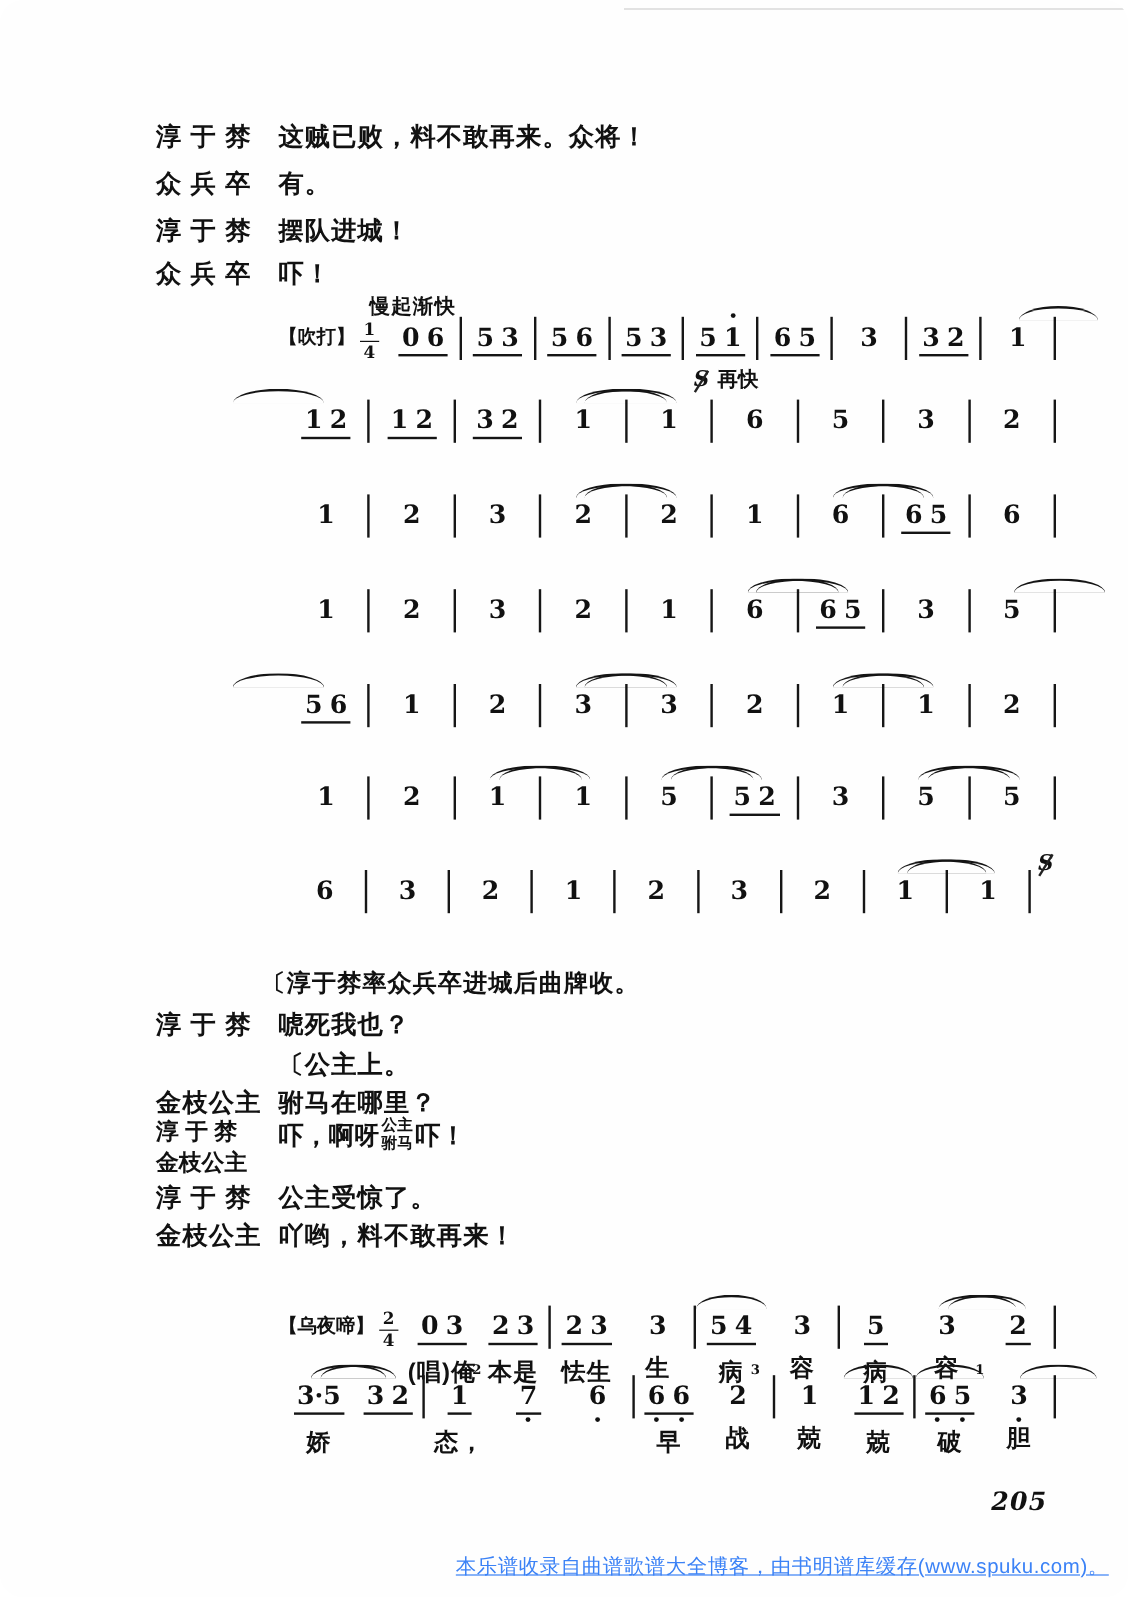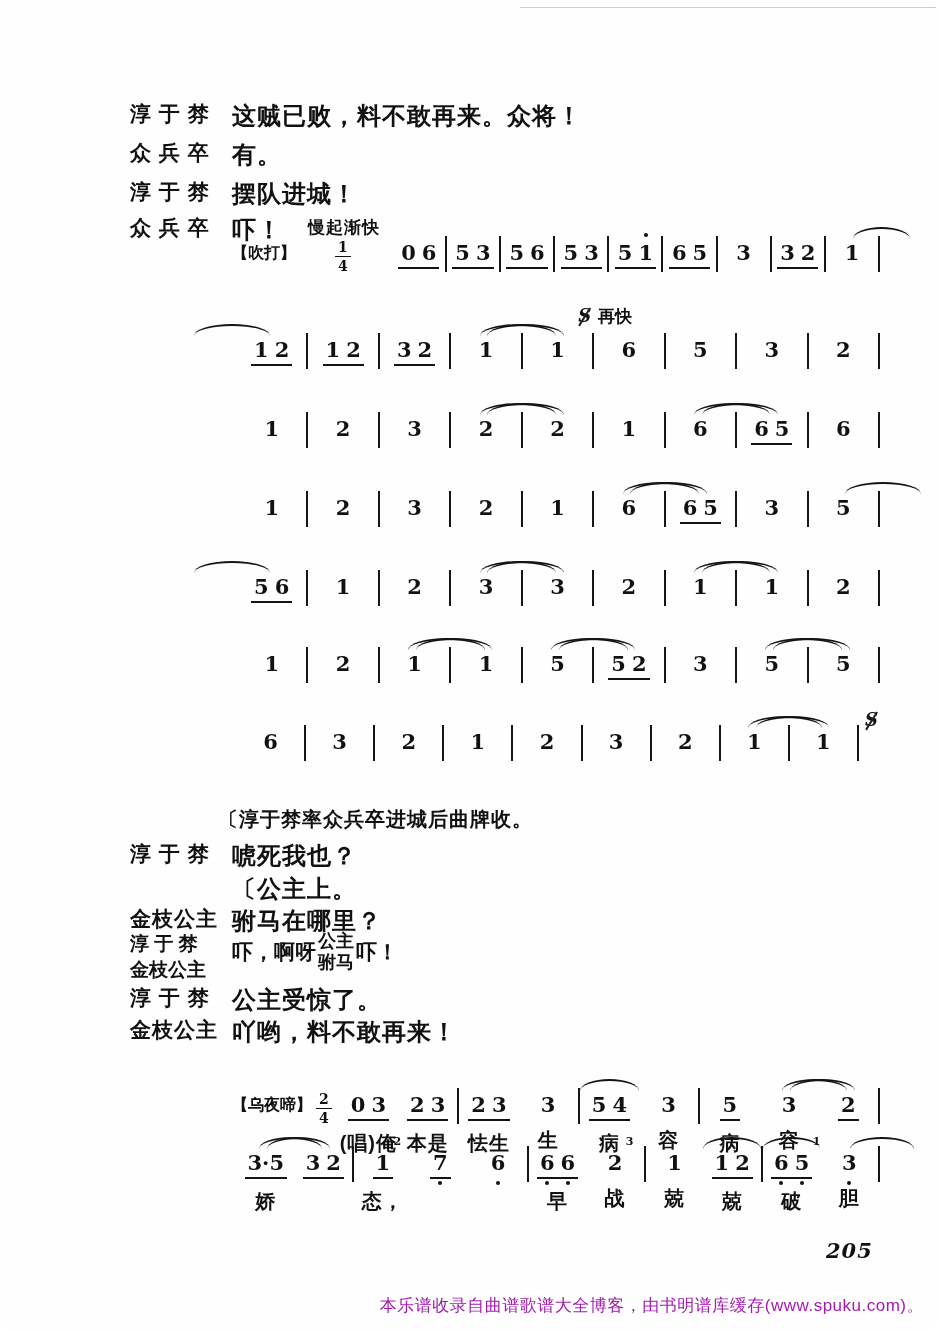--- a/index.html
+++ b/index.html
@@ -4,27 +4,27 @@
 <style>
   html,body{margin:0;padding:0;}
   body{width:940px;height:1331px;position:relative;background:#ffffff;
        font-family:"Liberation Sans","DejaVu Sans",sans-serif;color:#111;}
   #page{position:absolute;inset:0;background:#fefefe;overflow:hidden;border-radius:19px;}
   .scanline{position:absolute;top:7px;right:0;width:420px;height:1px;background:#cfcfcf;}
 
   
   .dlg{position:absolute;left:130px;display:flex;align-items:flex-start;}
   .spk{width:96px;font-weight:700;font-size:21px;letter-spacing:1px;white-space:nowrap;flex:none;}
-  .dtxt{font-weight:700;font-size:24px;margin-left:6px;white-space:nowrap;letter-spacing:1px;}
+  .dtxt{font-weight:700;font-size:21px;margin-left:6px;white-space:nowrap;letter-spacing:1px;}
   .stage{position:absolute;left:218px;font-weight:700;font-size:20px;letter-spacing:1px;white-space:nowrap;}
 
   
   .spk2{width:96px;flex:none;font-weight:700;font-size:19px;line-height:1.35;white-space:nowrap;}
   .dtxt2{font-weight:700;font-size:21px;margin-left:6px;display:flex;align-items:center;white-space:nowrap;}
-  .stack{display:inline-flex;flex-direction:column;font-size:18px;line-height:1.15;margin:0 2px;text-align:center;justify-content:flex-end;}
+  .stack{display:inline-flex;flex-direction:column;font-size:13px;line-height:1.15;margin:0 2px;text-align:center;justify-content:flex-end;}
 
   
   .mline{position:absolute;left:232px;width:648px;display:flex;align-items:flex-start;}
   .mlabel{font-weight:700;font-size:16px;white-space:nowrap;margin-top:3px;flex:none;}
   .tempo{position:absolute;top:-24px;left:76px;font-weight:700;font-size:17px;letter-spacing:1px;}
   .meter{display:inline-flex;flex-direction:column;align-items:center;flex:none;
          font-family:"DejaVu Serif",serif;font-weight:700;font-size:14px;line-height:1;margin:0 7px 0 4px;}
   .meter .num{border-bottom:1.5px solid #111;padding:0 3px 2px;}
   .meter .den{padding-top:2px;}
   .mrow{flex:1;display:flex;align-items:flex-start;}
@@ -48,21 +48,21 @@
   .mk{position:absolute;top:-32px;left:-18px;font-weight:700;font-size:17px;white-space:nowrap;}
   .segno{display:inline-block;position:relative;font-family:"DejaVu Serif",serif;
          font-style:italic;font-weight:700;font-size:18px;line-height:1;padding:0 2px;}
   .segno::after{content:"";position:absolute;left:-2px;right:-2px;top:48%;height:1.8px;background:#222;
                 transform:rotate(-58deg);}
   .segno.trail{margin-top:-18px;margin-left:4px;}
   .ly{margin-top:9px;font-weight:700;font-size:20px;white-space:nowrap;letter-spacing:1px;}
 
   .pagenum{position:absolute;left:826px;top:1238px;font-family:"DejaVu Serif",serif;
            font-style:italic;font-weight:700;font-size:21px;letter-spacing:1px;}
-  .footer{position:absolute;right:16px;top:1294px;font-size:17px;color:#a21caf;letter-spacing:0.5px;}
+  .footer{position:absolute;right:16px;top:1294px;font-size:17px;color:#3b82f6;letter-spacing:0.5px;text-decoration:underline;}
 </style>
 </head>
 <body>
 
 <div id="page">
   <div class="scanline"></div>
 
   <div class="dlg" style="top:100px">
     <div class="spk">淳 于 棼</div>
     <div class="dtxt">这贼已败，料不敢再来。众将！</div>
@@ -114,21 +114,21 @@
     <div class="spk">淳 于 棼</div>
     <div class="dtxt">公主受惊了。</div>
   </div>
   <div class="dlg" style="top:1016px">
     <div class="spk">金枝公主</div>
     <div class="dtxt">吖哟，料不敢再来！</div>
   </div>
 
   <div class="pagenum">205</div>
   <div class="footer">本乐谱收录自曲谱歌谱大全博客，由书明谱库缓存(www.spuku.com)。</div>
-<div class="mline" style="top: 240px; gap: 35px;">
+<div class="mline" style="top: 268px;">
       <div class="tempo">慢起渐快</div>
       <div class="mlabel">【吹打】</div>
       <div class="meter">
         <div class="num">1</div>
         <div class="den">4</div>
       </div>
       <div class="mrow">
         <div class="cell">
           <div class="note beam">
             <span class="dg">0</span>

